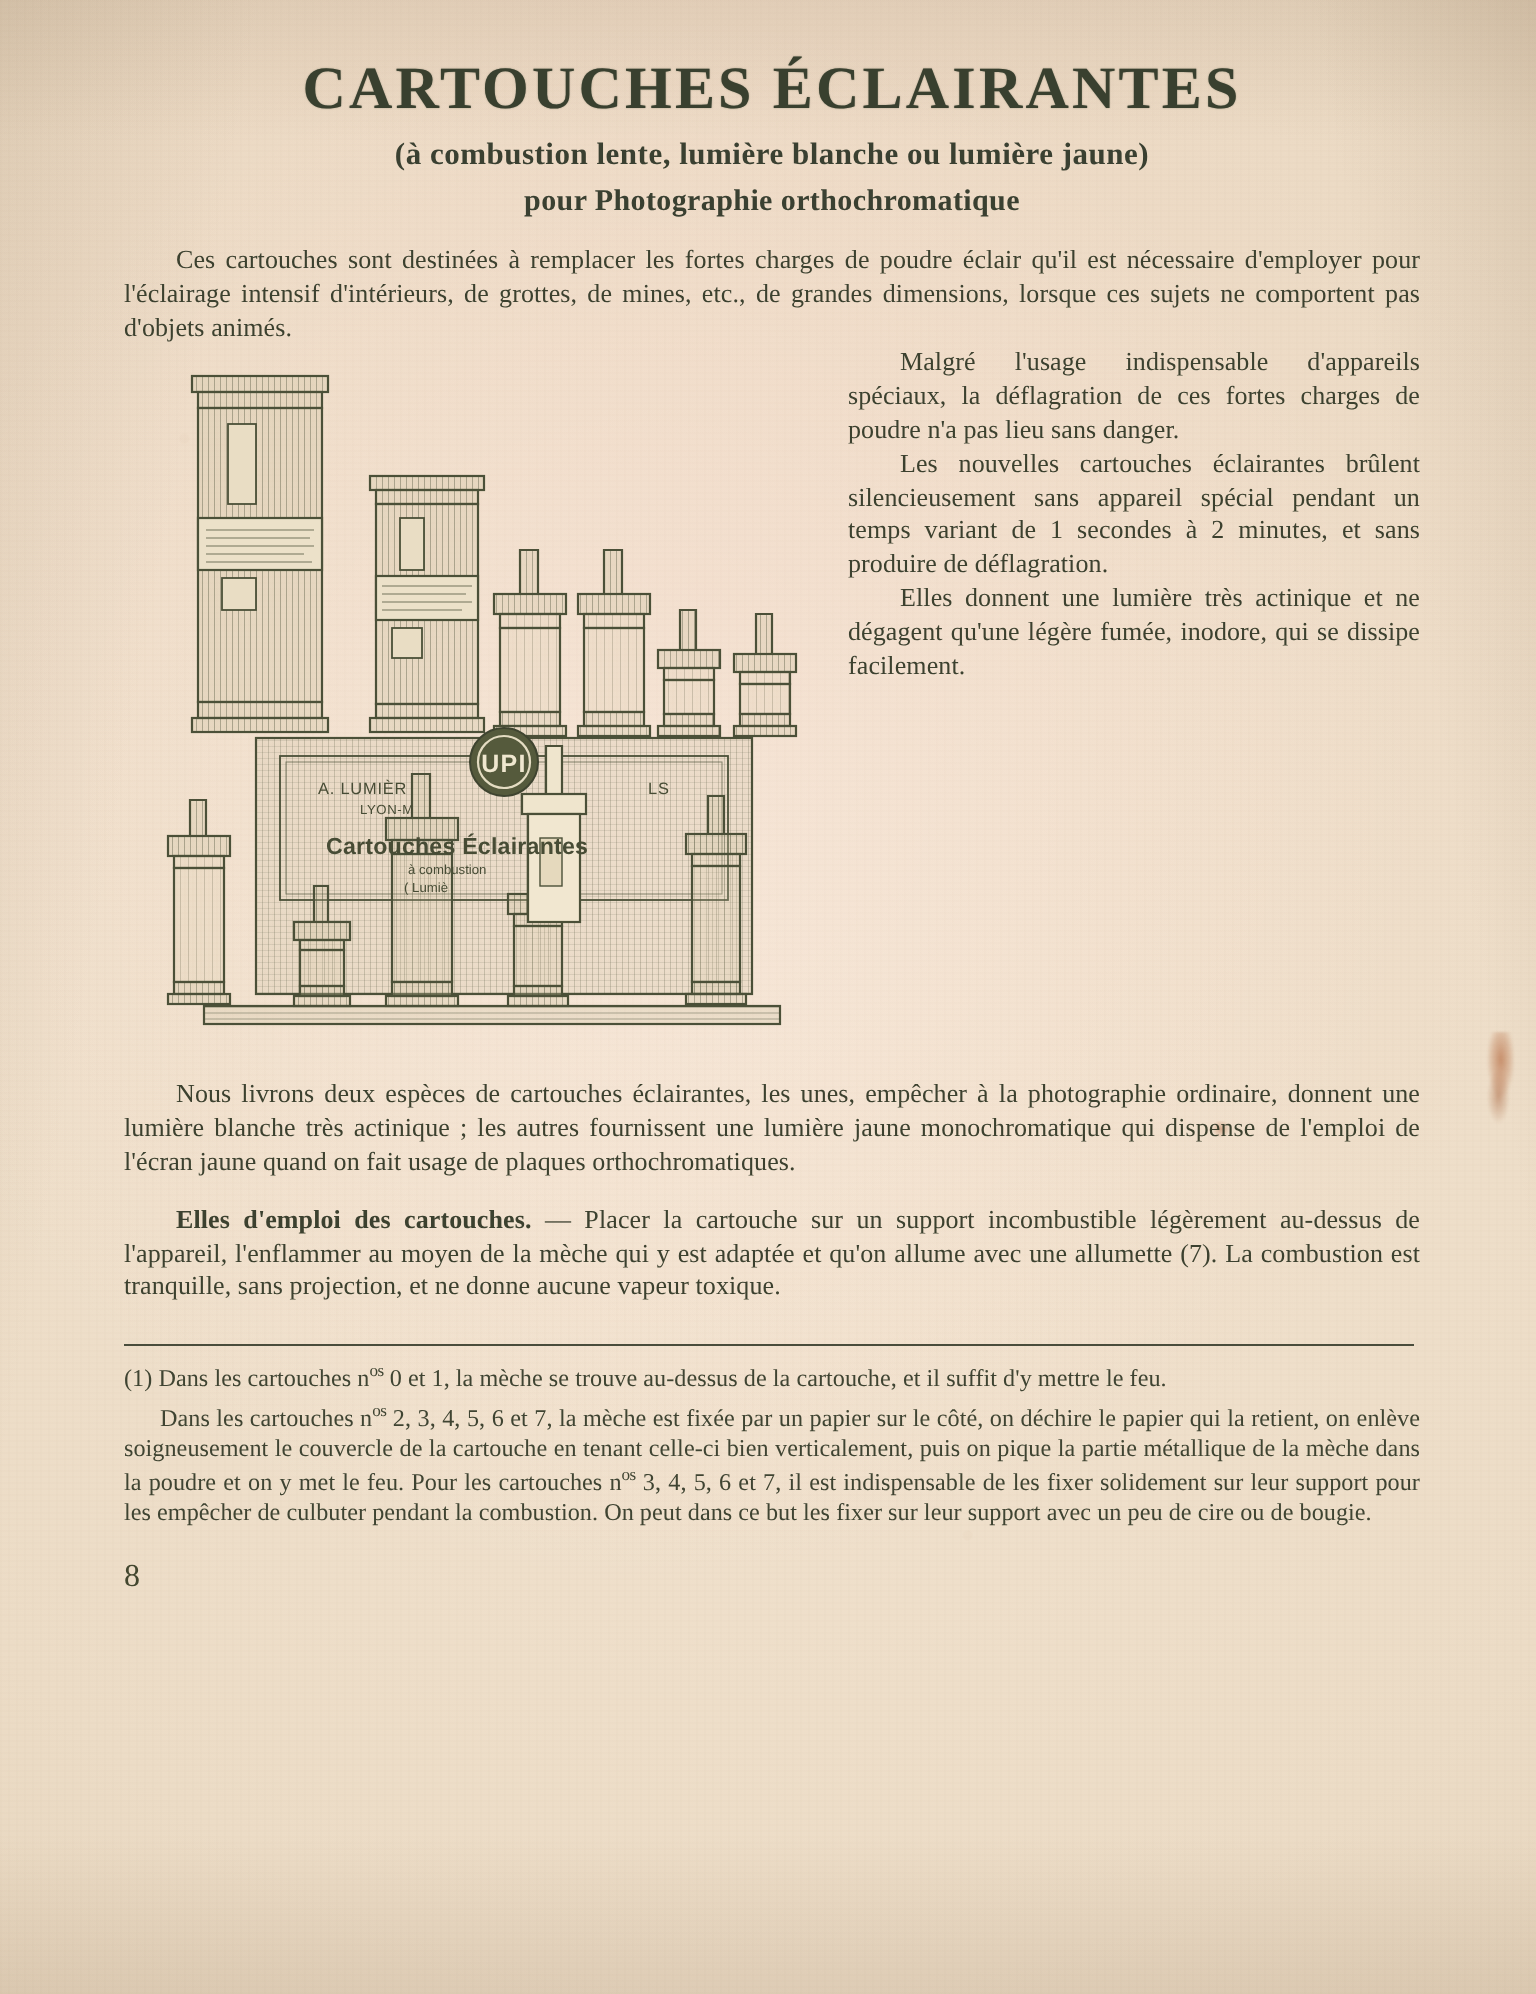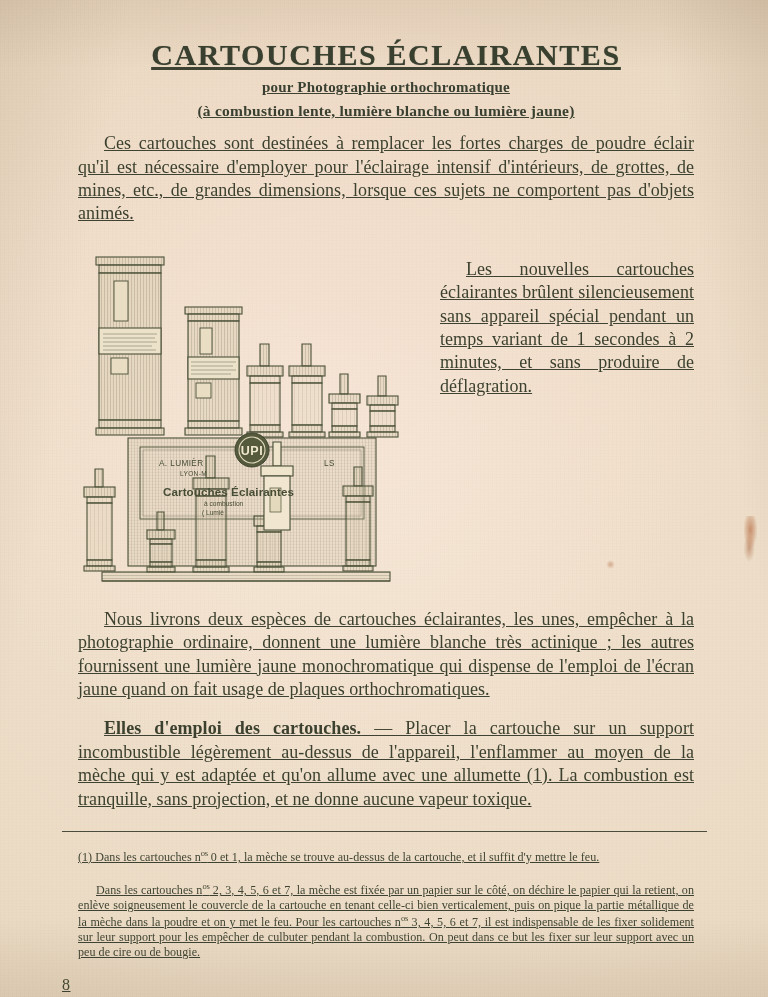--- a/index.html
+++ b/index.html
@@ -64,24 +64,23 @@
     left: 606px; top: 560px;
     width: 9px; height: 9px;
     pointer-events: none;
     background: radial-gradient(circle, rgba(168,88,48,.40) 0%, rgba(168,88,48,0) 70%);
   }
 
   
   #content {
     position: absolute;
     left: 62px;
-    top: 38px;
+    top: 28px;
     width: 648px;
     color: #3d4233;
-    text-decoration: underline;
   }
 
   h1#title {
     margin: 0 0 4px 0;
     text-align: center;
     font-family: "Liberation Serif", serif;
     font-weight: bold;
     font-size: 30px;
     letter-spacing: 1.6px;
     color: #39402f;
@@ -92,22 +91,22 @@
     font-weight: bold;
     font-size: 15.5px;
     letter-spacing: .25px;
     color: #3a4031;
     margin: 0;
     line-height: 1.55;
   }
   .subtitle.second { font-size: 15px; letter-spacing: .2px; }
 
   p.body {
-    margin: 16px;
-    font-size: 18px;
+    margin: 0;
+    font-size: 13px;
     line-height: 1.30;
     text-align: justify;
     color: #3c412f;
     letter-spacing: .05px;
   }
   p.body.indent { text-indent: 26px; }
 
   #lede { margin-top: 9px; }
 
   
@@ -127,21 +126,21 @@
   .run-head { font-weight: bold; }
 
   
   #footnote-rule {
     margin: 20px 0 7px 0;
     width: 645px;
     height: 0;
     border-top: 1.3px solid #4a4d3c;
   }
   p.note {
-    margin: 16px;
+    margin: 0;
     font-size: 12.1px;
     line-height: 1.24;
     text-align: justify;
     color: #3f4432;
     letter-spacing: .02px;
   }
   p.note.indent { text-indent: 18px; }
   .sup { font-size: 8.6px; vertical-align: super; letter-spacing: -.3px; }
 
   #pageno {
@@ -159,22 +158,22 @@
 
 <div id="page">
   <div id="grain"></div>
   <div id="cast"></div>
   <div id="stain"></div>
   <div id="stain2"></div>
 
   <div id="content">
 
     <h1 id="title">CARTOUCHES ÉCLAIRANTES</h1>
+    <p class="subtitle">(à combustion lente, lumière blanche ou lumière jaune)</p>
     <p class="subtitle second">pour Photographie orthochromatique</p>
-    <p class="subtitle">(à combustion lente, lumière blanche ou lumière jaune)</p>
 
     <p id="lede" class="body indent">Ces cartouches sont destinées à remplacer les fortes charges de poudre éclair qu'il est nécessaire d'employer pour l'éclairage intensif d'intérieurs, de grottes, de mines, etc., de grandes dimensions, lorsque ces sujets ne comportent pas d'objets animés.</p>
 
     <div id="figure">
       <svg class="engraving" width="348" height="360" viewBox="0 0 348 360">
         <defs>
           <pattern id="hatch" width="3" height="3" patternUnits="userSpaceOnUse">
             <rect width="3" height="3" fill="#cfc4a4" fill-opacity=".30"></rect>
             <path d="M0 0 V3" stroke="#4b5038" stroke-width=".7" stroke-opacity=".55"></path>
           </pattern>
@@ -341,28 +340,30 @@
 
         <g>
           <circle cx="190" cy="206" r="17" fill="#555a3c" stroke="#3f4430" stroke-width="1"></circle>
           <circle cx="190" cy="206" r="13" fill="none" stroke="#e4dcc2" stroke-width="1.1"></circle>
           <text x="190" y="211" text-anchor="middle" font-family="Liberation Sans, sans-serif" font-size="12.5" font-weight="bold" fill="#efe7cf" letter-spacing=".6">UPI</text>
         </g>
       </svg>
     </div>
 
     <div id="rightcol">
+      <p class="body indent">Malgré l'usage indispensable d'appareils spéciaux, la déflagration de ces fortes charges de poudre n'a pas lieu sans danger.</p>
       <p class="body indent">Les nouvelles cartouches éclairantes brûlent silencieusement sans appareil spécial pendant un temps variant de 1 secondes à 2 minutes, et sans produire de déflagration.</p>
+      <p class="body indent">Elles donnent une lumière très actinique et ne dégagent qu'une légère fumée, inodore, qui se dissipe facilement.</p>
     </div>
 
     <div id="afterfig">
       <p class="body indent">Nous livrons deux espèces de cartouches éclairantes, les unes, empêcher à la photographie ordinaire, donnent une lumière blanche très actinique ; les autres fournissent une lumière jaune monochromatique qui dispense de l'emploi de l'écran jaune quand on fait usage de plaques orthochromatiques.</p>
 
       <p class="body indent" style="margin-top:12px;">
-        <span class="run-head">Elles d'emploi des cartouches.</span><span> — Placer la cartouche sur un support incombustible légèrement au-dessus de l'appareil, l'enflammer au moyen de la mèche qui y est adaptée et qu'on allume avec une allumette (1). La combustion est tranquille, sans projection, et ne donne aucune vapeur toxique.</span>
+        <span class="run-head">Elles d'emploi des cartouches.</span><span> — Placer la cartouche sur un support incombustible légèrement au-dessus de l'appareil, l'enflammer au moyen de la mèche qui y est adaptée et qu'on allume avec une allumette (7). La combustion est tranquille, sans projection, et ne donne aucune vapeur toxique.</span>
       </p>
     </div>
 
     <div id="footnote-rule"></div>
 
     <p class="note"><span>(1)</span><span> Dans les cartouches n</span><span class="sup">os</span><span> 0 et 1, la mèche se trouve au-dessus de la cartouche, et il suffit d'y mettre le feu.</span></p>
 
     <p class="note indent" style="margin-top:3px;"><span>Dans les cartouches n</span><span class="sup">os</span><span> 2, 3, 4, 5, 6 et 7, la mèche est fixée par un papier sur le côté, on déchire le papier qui la retient, on enlève soigneusement le couvercle de la cartouche en tenant celle-ci bien verticalement, puis on pique la partie métallique de la mèche dans la poudre et on y met le feu. Pour les cartouches n</span><span class="sup">os</span><span> 3, 4, 5, 6 et 7, il est indispensable de les fixer solidement sur leur support pour les empêcher de culbuter pendant la combustion. On peut dans ce but les fixer sur leur support avec un peu de cire ou de bougie.</span></p>
 
     <div id="pageno">8</div>

